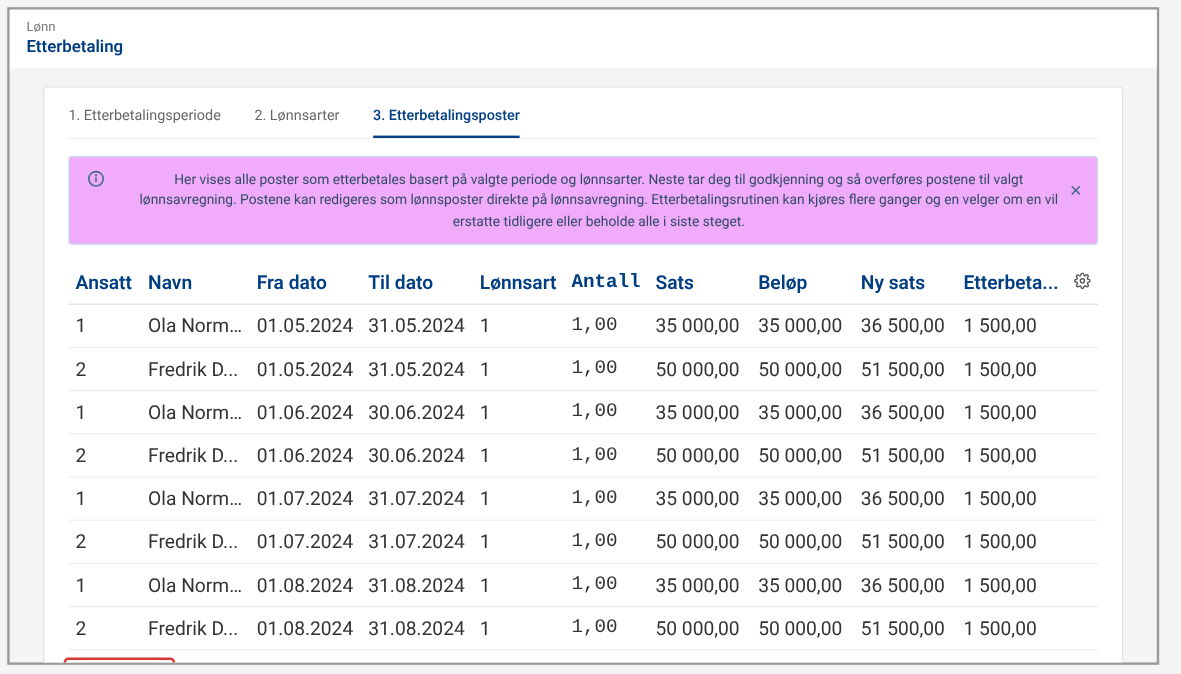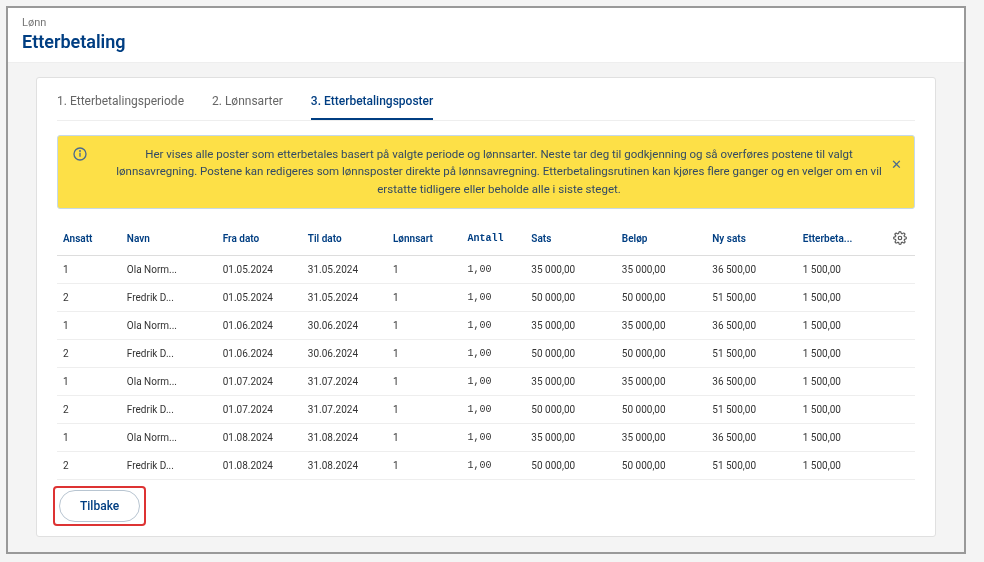--- a/index.html
+++ b/index.html
@@ -23,21 +23,21 @@
       background: #fff;
       padding: 8px 14px 10px 14px;
       border-bottom: 1px solid #eee;
     }
     .breadcrumb {
       font-size: 11px;
       color: #777;
       margin-bottom: 2px;
     }
     .page-title {
-      font-size: 18px;
+      font-size: 14px;
       color: #003e82;
       font-weight: 600;
     }
     .content-wrap {
       padding: 14px 28px 10px 28px;
     }
     .card {
       background: #fff;
       border: 1px solid #e0e0e0;
       border-radius: 3px;
@@ -55,21 +55,21 @@
       cursor: pointer;
       white-space: nowrap;
     }
     .tab.active {
       color: #003e82;
       border-bottom: 2px solid #003e82;
       font-weight: 500;
     }
     .alert {
       margin-top: 14px;
-      background: #fde047;
+      background: #f0abfc;
       border: 1px solid #c5d9ea;
       border-radius: 3px;
       padding: 10px 14px;
       display: flex;
       gap: 10px;
       position: relative;
       font-size: 11.5px;
       color: #334a63;
       line-height: 1.5;
     }
@@ -81,21 +81,21 @@
       top: 22px;
       cursor: pointer;
       color: #4a6a8f;
       font-size: 13px;
       line-height: 1;
     }
     .table {
       width: 100%;
       border-collapse: collapse;
       margin-top: 14px;
-      font-size: 10px;
+      font-size: 16px;
     }
     .table th, .table td {
       padding: 8px 6px;
       border-bottom: 1px solid #eee;
       text-align: left;
       white-space: nowrap;
       overflow: hidden;
       text-overflow: ellipsis;
     }
     .table th {

